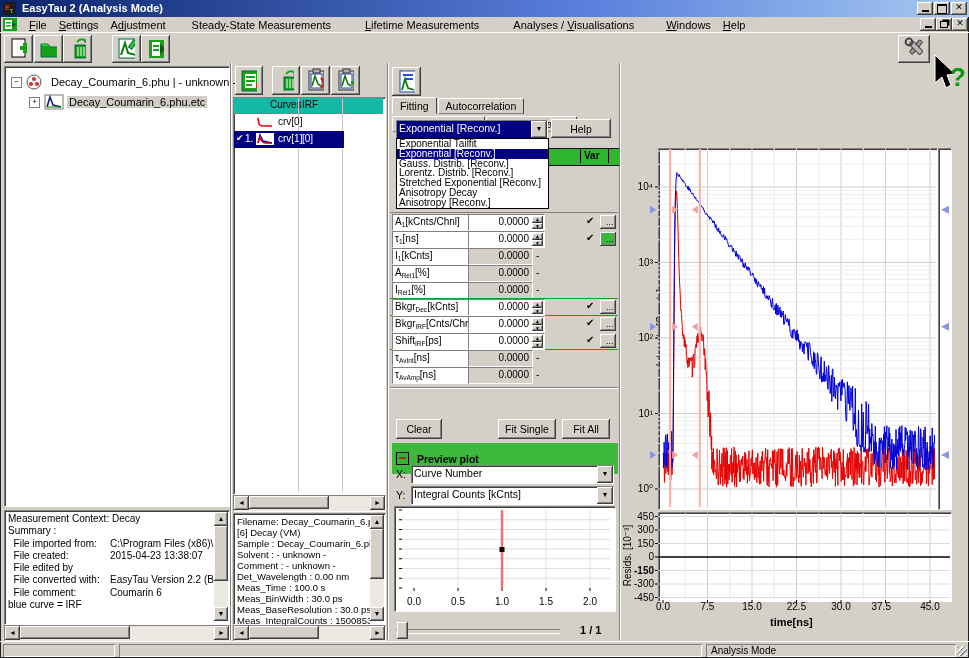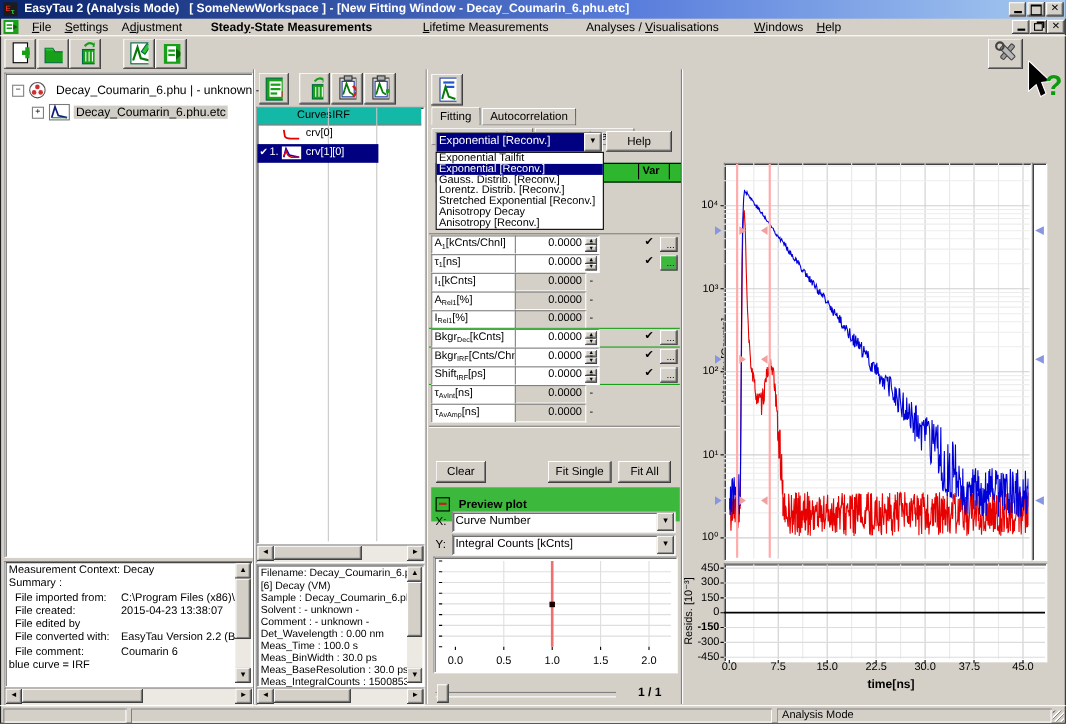--- a/index.html
+++ b/index.html
@@ -75,21 +75,20 @@
 
 <div id="stage">
 
   <div id="titlebar" class="abs">
     <svg class="abs" style="left:3px;top:2px" width="13" height="13">
       <rect x="0" y="0" width="13" height="13" fill="#1c1c1c"></rect>
       <text x="2" y="8" font-size="7" fill="#e03020" font-weight="bold">E</text>
       <text x="7" y="11" font-size="7" fill="#30c040" font-weight="bold">τ</text>
     </svg>
     <span class="ttext abs" style="left:22px;top:2px">EasyTau 2 (Analysis Mode)</span>
-    <span class="ttext abs" style="left:172px;top:2px">[ SomeNewWorkspace ] - [New Fitting Window - Decay_Coumarin_6.phu.etc]</span>
     <div class="btn winbtn abs" style="left:917px;top:2px">
         <div style="width:7px;height:2px;background:#000;margin:8px auto 0"></div>
       </div>
     <div class="btn winbtn abs" style="left:934px;top:2px">
         <div style="width:8px;height:7px;border:1px solid #000;border-top:2px solid #000;margin:2px auto 0"></div>
       </div>
     <div class="btn winbtn abs" style="left:951px;top:2px">✕</div>
   </div>
 
   <div id="menubar" class="abs">
@@ -97,21 +96,21 @@
       <rect x="0" y="0" width="14" height="13" fill="#18a018"></rect>
       <rect x="2" y="2" width="7" height="9" fill="#fff"></rect>
       <rect x="3" y="4" width="5" height="1.5" fill="#18a018"></rect>
       <rect x="3" y="7" width="5" height="1.5" fill="#18a018"></rect>
       <polygon points="9,4 13,6.5 9,9" fill="#0c600c"></polygon>
     </svg>
     <div id="menuitems" style="display:flex;justify-content:flex-end;">
         <span class="mitem"><u>F</u>ile</span>
         <span class="mitem"><u>S</u>ettings</span>
         <span class="mitem" style="margin-right: 14px;">A<u>d</u>justment</span>
-        <span class="mitem" style="margin-right: 34px; font-weight: bold;">Stead<u>y</u>-State Measurements</span>
+        <span class="mitem" style="margin-right: 22px;">Stead<u>y</u>-State Measurements</span>
         <span class="mitem" style="margin-right: 22px;"><u>L</u>ifetime Measurements</span>
         <span class="mitem" style="margin-right: 20px;">Analyses / <u>V</u>isualisations</span>
         <span class="mitem"><u>W</u>indows</span>
         <span class="mitem"><u>H</u>elp</span>
       </div>
     <div class="btn winbtn abs" style="left:920px;top:1px">
         <div style="width:7px;height:2px;background:#000;margin:8px auto 0"></div>
       </div>
     <div class="btn winbtn abs" style="left:936px;top:1px">
         <div style="width:6px;height:5px;border:1px solid #000;margin:3px auto 0;box-shadow:2px -2px 0 -0.5px #000"></div>
@@ -646,21 +645,21 @@
       <div class="tick" style="left: 626px; top: 578px; width: 28px; text-align: right;">-300</div>
       <div class="tick" style="left: 626px; top: 591.5px; width: 28px; text-align: right;">-450</div>
       <div class="tick" style="left: 649px; top: 601px; width: 28px; text-align: center;">0.0</div>
       <div class="tick" style="left: 693.497px; top: 601px; width: 28px; text-align: center;">7.5</div>
       <div class="tick" style="left: 737.995px; top: 601px; width: 28px; text-align: center;">15.0</div>
       <div class="tick" style="left: 782.493px; top: 601px; width: 28px; text-align: center;">22.5</div>
       <div class="tick" style="left: 826.99px; top: 601px; width: 28px; text-align: center;">30.0</div>
       <div class="tick" style="left: 871.487px; top: 601px; width: 28px; text-align: left;">37.5</div>
       <div class="tick" style="left: 915.985px; top: 601px; width: 28px; text-align: center;">45.0</div>
     </div>
-  <div class="tick" style="left:770px;top:616px;width:80px;text-align:center;font-weight:bold;font-size:11px">time[ns]</div>
+  <div class="tick" style="left:770px;top:616px;width:80px;font-weight:bold;font-size:11px">time[ns]</div>
 
   <div class="abs" style="left:0;top:641px;width:969px;height:17px;border-top:1px solid #fff">
     <div class="sbar-sec" style="left:3px;width:112px"></div>
     <div class="sbar-sec" style="left:119px;width:583px"></div>
     <div class="sbar-sec" style="left:706px;width:250px">Analysis Mode</div>
     <div class="abs" style="left:957px;top:4px;width:10px;height:10px;background:repeating-linear-gradient(135deg,#fff 0 1px,#808080 1px 2px,#d4d0c8 2px 4px)"></div>
   </div>
 </div>
 
 </body></html>

